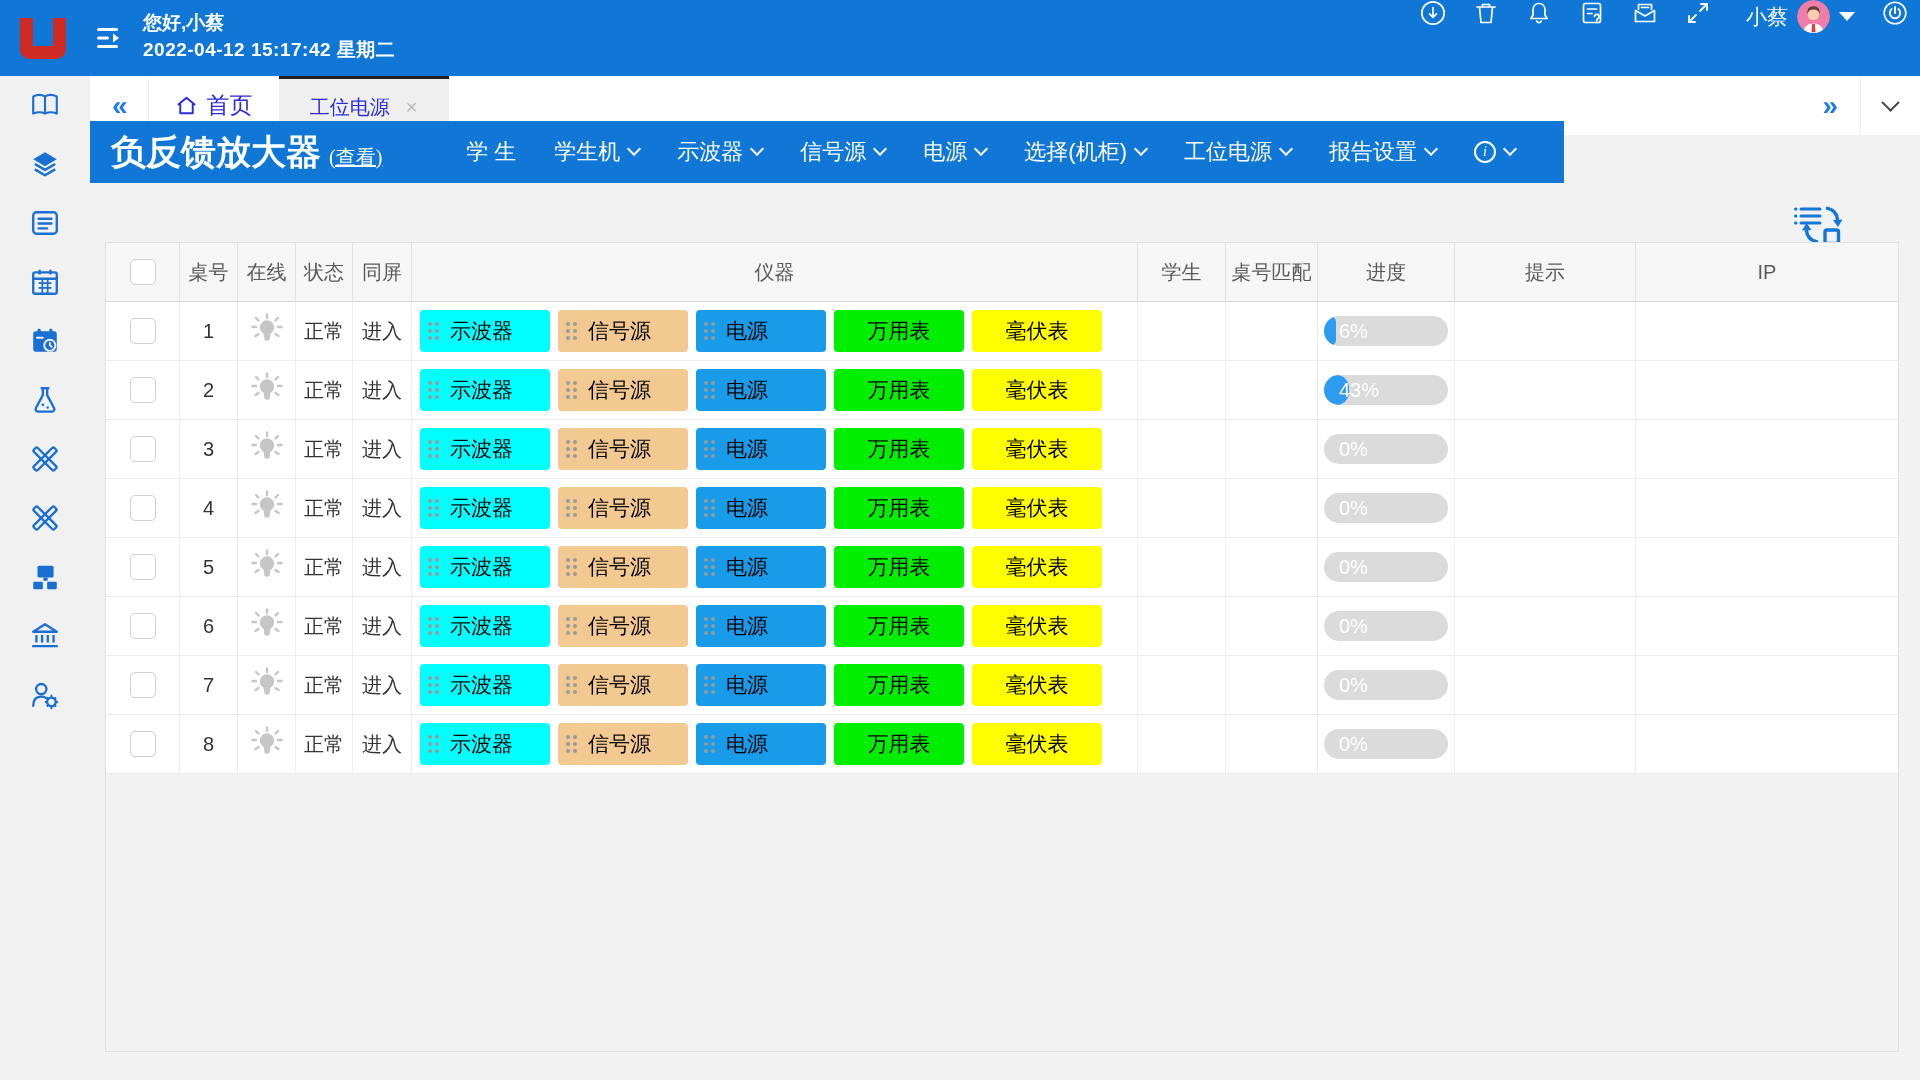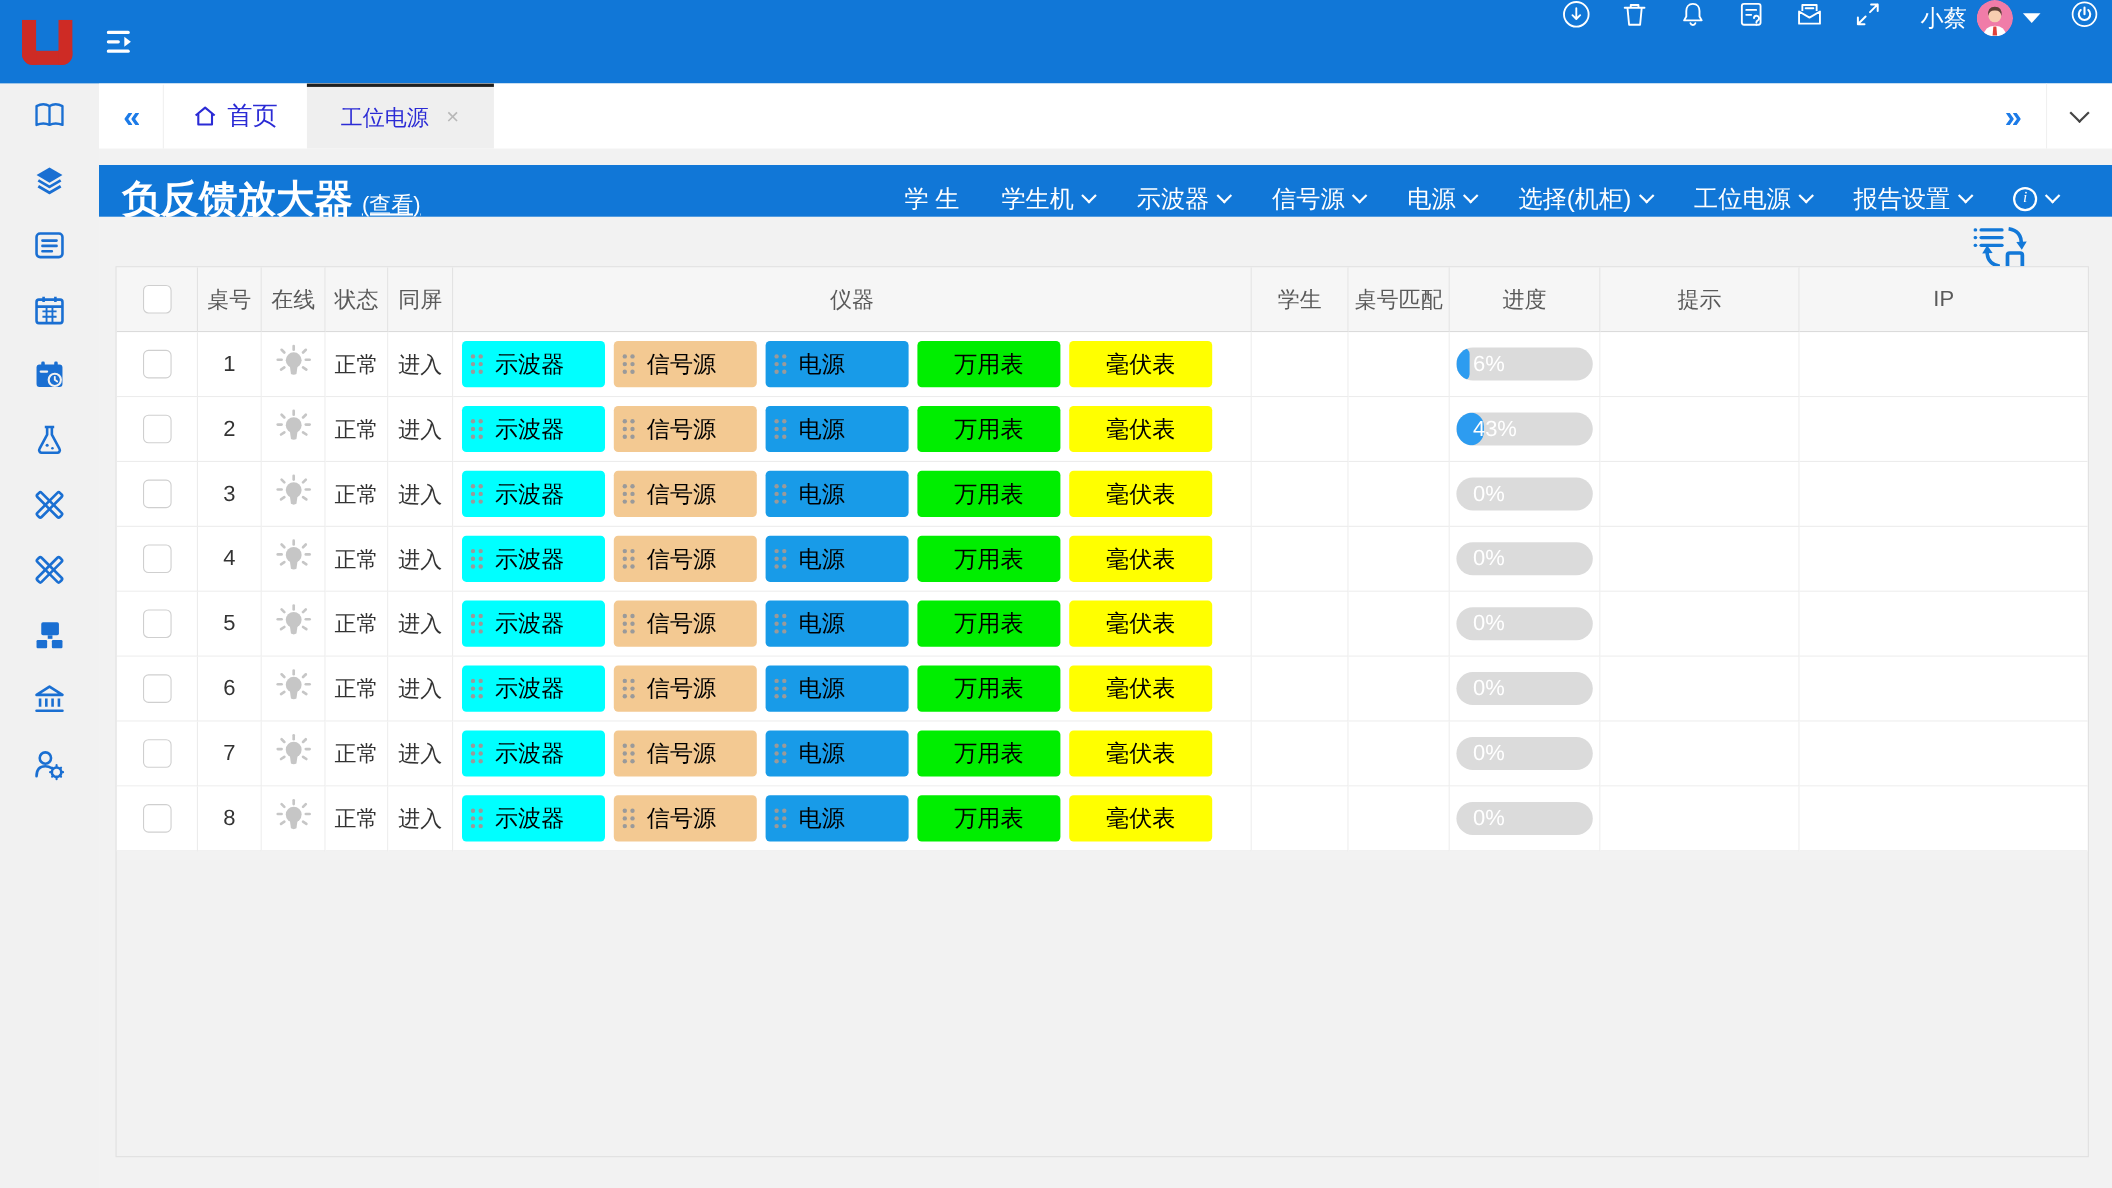--- a/index.html
+++ b/index.html
@@ -40,24 +40,24 @@
   .active-tab { height:100%; width:170px; background:#EFEFEF; border-top:3px solid #1F1F1F;
                 display:flex; align-items:center; justify-content:center; gap:16px;
                 color:#2B2BD5; font-size:20px; cursor:pointer; }
   .active-tab .close-x { color:#B8B8B8; font-size:20px; cursor:pointer; }
   .tab-spacer { flex:1; }
   .expand-btn { margin-right:22px; }
   .tab-dd { width:60px; height:100%; border-left:1px solid #F0F0F0; display:flex; align-items:center; justify-content:center; cursor:pointer; }
   .chev-dn { width:13px; height:13px; border-left:2px solid #444; border-bottom:2px solid #444; transform:rotate(-45deg) translate(2px,-2px); }
 
   
-  .section-hd { position:absolute; left:0; top:74px; width:1830px; height:62px; background:#1177D7;
+  .section-hd { position:absolute; left:0; top:45px; width:1474px; height:62px; background:#1177D7;
                 display:flex; align-items:center; color:#fff; }
   .sh-title { margin-left:21px; font-size:35px; font-weight:bold; }
-  .sh-view { margin-left:8px; margin-top:10px; font-size:20px; text-decoration:underline; cursor:pointer; }
+  .sh-view { margin-left:8px; margin-top:10px; font-size:20px; text-decoration:underline; cursor:pointer;font-family:Liberation Serif, serif; }
   .sh-menu { margin-left:auto; margin-right:30px; display:flex; align-items:center; font-size:22px; }
   .menu-item { padding:0 19px; display:flex; align-items:center; cursor:pointer; white-space:nowrap; }
   .m-caret { width:10px; height:10px; border-left:2px solid #fff; border-bottom:2px solid #fff;
              transform:rotate(-45deg); margin-left:9px; margin-top:-6px; }
   .info-circle { width:22px; height:22px; border:2px solid #fff; border-radius:50%;
                  display:flex; align-items:center; justify-content:center; font-size:14px; font-style:italic;
                  font-family:"Liberation Serif",serif; }
 
   
   .content { position:absolute; left:0; top:121px; width:1830px; height:1008px; background:#F2F2F2; }
@@ -98,20 +98,24 @@
 <body>
 
 <div class="topbar">
   <div class="logo-u"></div>
   <svg class="hamburger" viewBox="0 0 28 22">
     <rect x="0" y="1" width="21" height="3" rx="1.5" fill="#fff"></rect>
     <rect x="0" y="9.5" width="12" height="3" rx="1.5" fill="#fff"></rect>
     <path d="M16 6.5 L22 11 L16 15.5 Z" fill="#fff"></path>
     <rect x="0" y="18" width="21" height="3" rx="1.5" fill="#fff"></rect>
   </svg>
+  <div class="greet">
+    <div class="g1">您好,小蔡</div>
+    <div class="g2">2022-04-12 15:17:42  星期二</div>
+  </div>
 
   <div class="topbar-right">
     <svg class="tb-icon" viewBox="0 0 26 26" fill="none" stroke="#fff" stroke-width="1.7">
       <circle cx="13" cy="13" r="11.2"></circle>
       <path d="M13 7.5 V17 M9.5 13.8 L13 17.3 L16.5 13.8" stroke-linecap="round" stroke-linejoin="round"></path>
     </svg>
     <svg class="tb-icon" viewBox="0 0 26 26" fill="none" stroke="#fff" stroke-width="1.7">
       <path d="M4 7 H22" stroke-linecap="round"></path>
       <path d="M9.5 7 V4.5 H16.5 V7" stroke-linejoin="round"></path>
       <path d="M6.5 7 L8 22.5 H18 L19.5 7" stroke-linejoin="round"></path>

